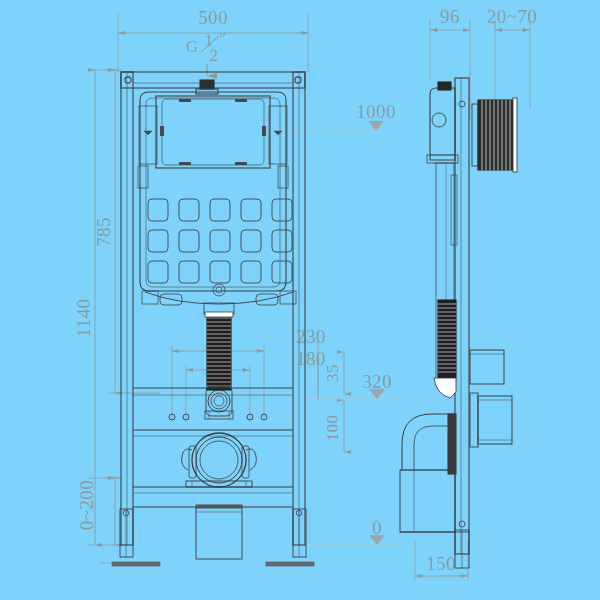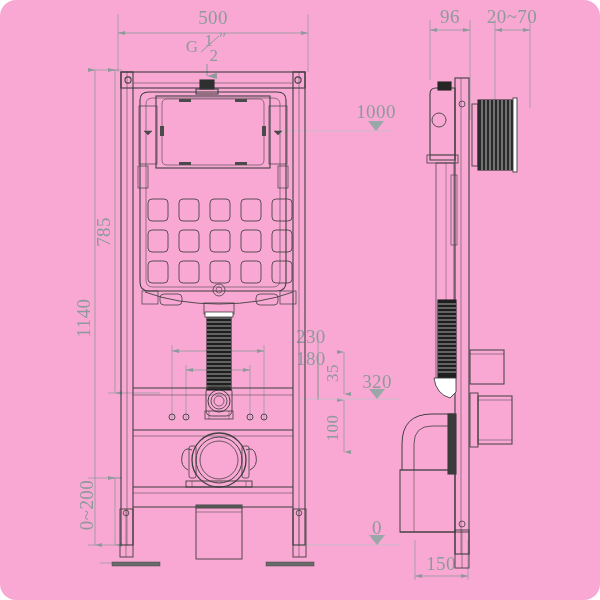--- a/index.html
+++ b/index.html
@@ -1,23 +1,22 @@
 <!DOCTYPE html>
 <html><head>
 <meta charset="utf-8">
 <title>Technical Drawing</title>
 <style>
   html,body{margin:0;padding:0;background:#ffffff;}
   #sheet{
     position:relative;
     width:600px;height:600px;
-    background:#f9a8d4;
+    background:#7dd3fc;
     font-family:"Liberation Serif", serif;
     overflow:hidden;
-    border-radius:16px;
   }
   #sheet svg{display:block;}
   .dimtxt{
     font-family:"Liberation Serif", serif;
     fill:#8d9a9b;
     font-size:19px;
     letter-spacing:.4px;
   }
   .dimtxt.sm{font-size:17px;}
   .dimtxt.thread{font-size:17px;}

